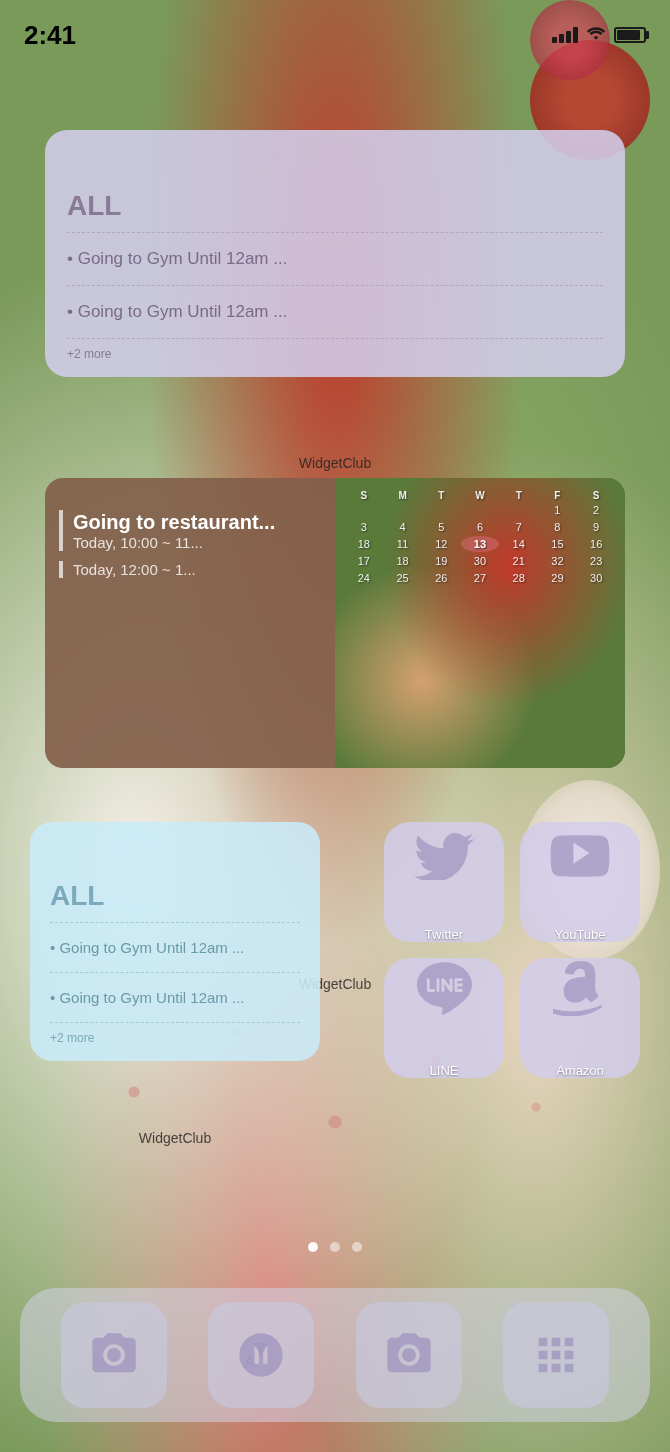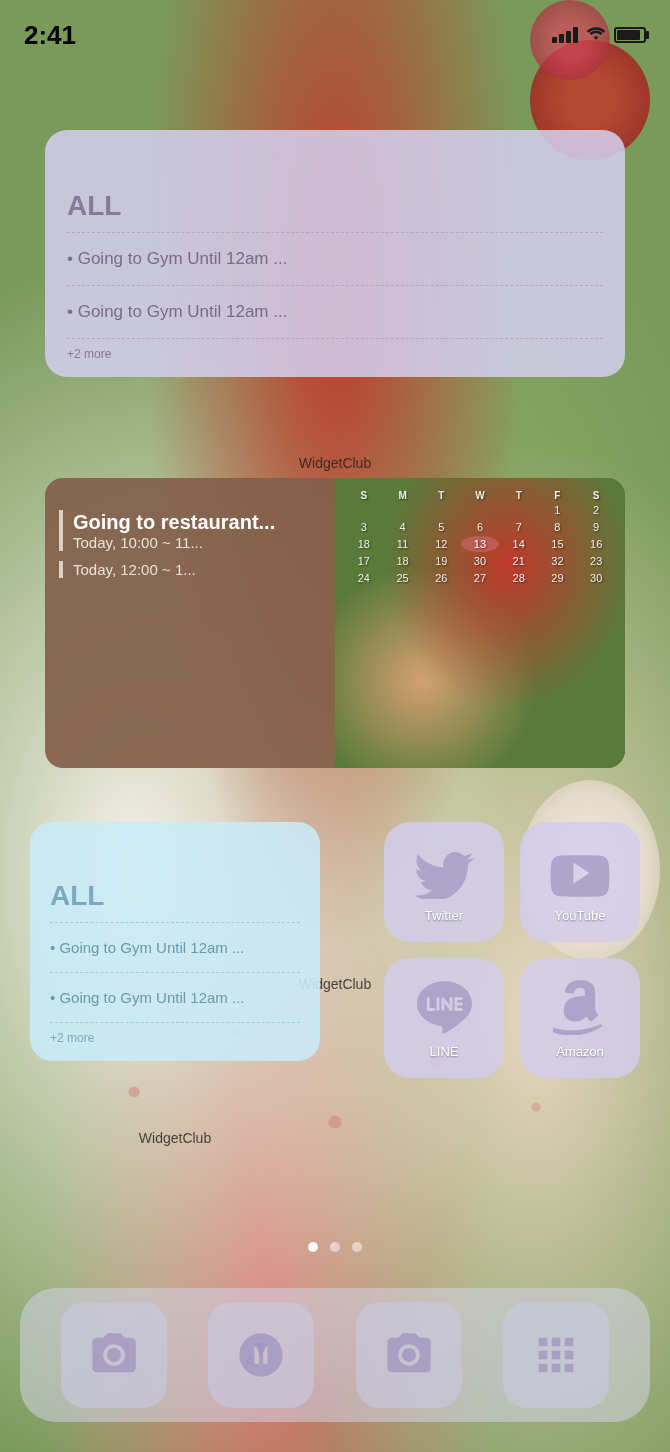--- a/index.html
+++ b/index.html
@@ -225,21 +225,21 @@
       color: rgba(255,255,255,0.9);
       padding: 2px 0;
       text-shadow: 1px 1px 2px rgba(0,0,0,0.5);
       font-weight: 500;
     }
 
     .cal-cell.today {
       background: rgba(200, 100, 100, 0.7);
       border-radius: 50%;
       color: #fff;
-      font-weight: 400;
+      font-weight: 700;
     }
 
     .cal-cell.empty {
       color: transparent;
     }
 
     .widgetclub-label2 {
       position: absolute;
       bottom: 460px;
       left: 0; right: 0;
@@ -299,21 +299,21 @@
     }
 
     .app-icon {
       width: 120px;
       height: 120px;
       background: rgba(210, 205, 235, 0.85);
       border-radius: 26px;
       display: flex;
       flex-direction: column;
       align-items: center;
-      justify-content: center;
+      justify-content: space-between;
       gap: 6px;
       cursor: pointer;
     }
 
     .app-icon-img {
       width: 60px;
       height: 60px;
       display: flex;
       align-items: center;
       justify-content: center;

